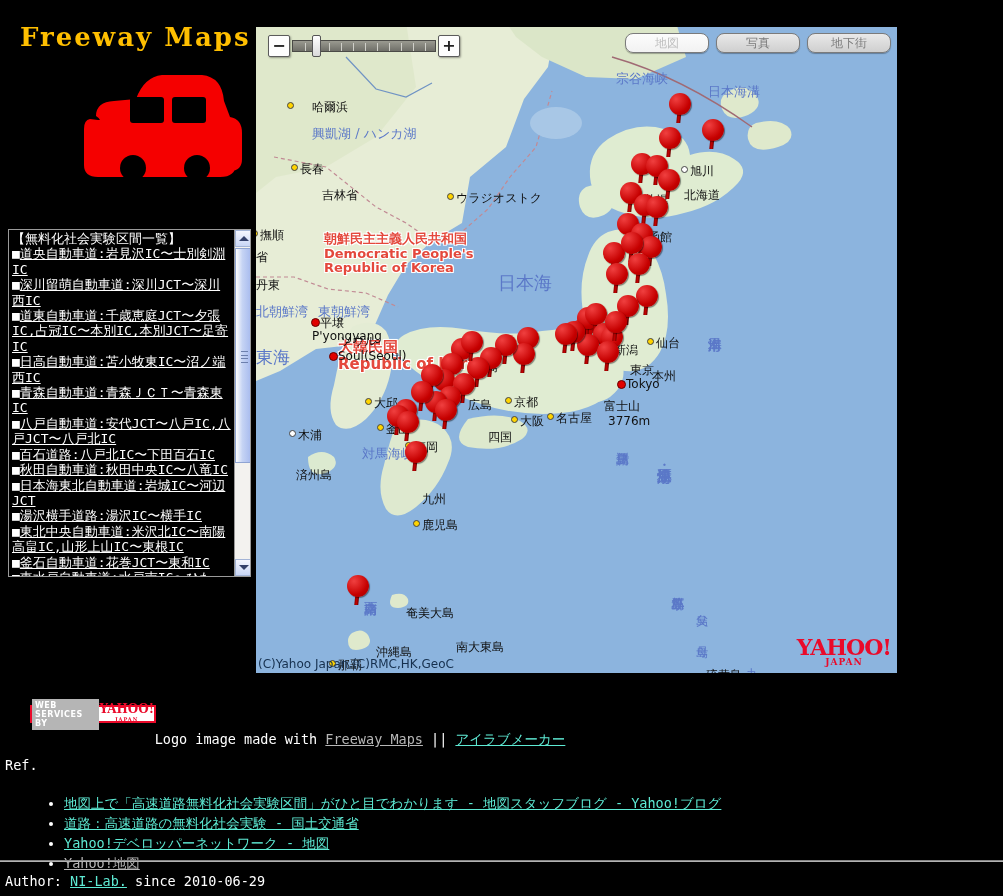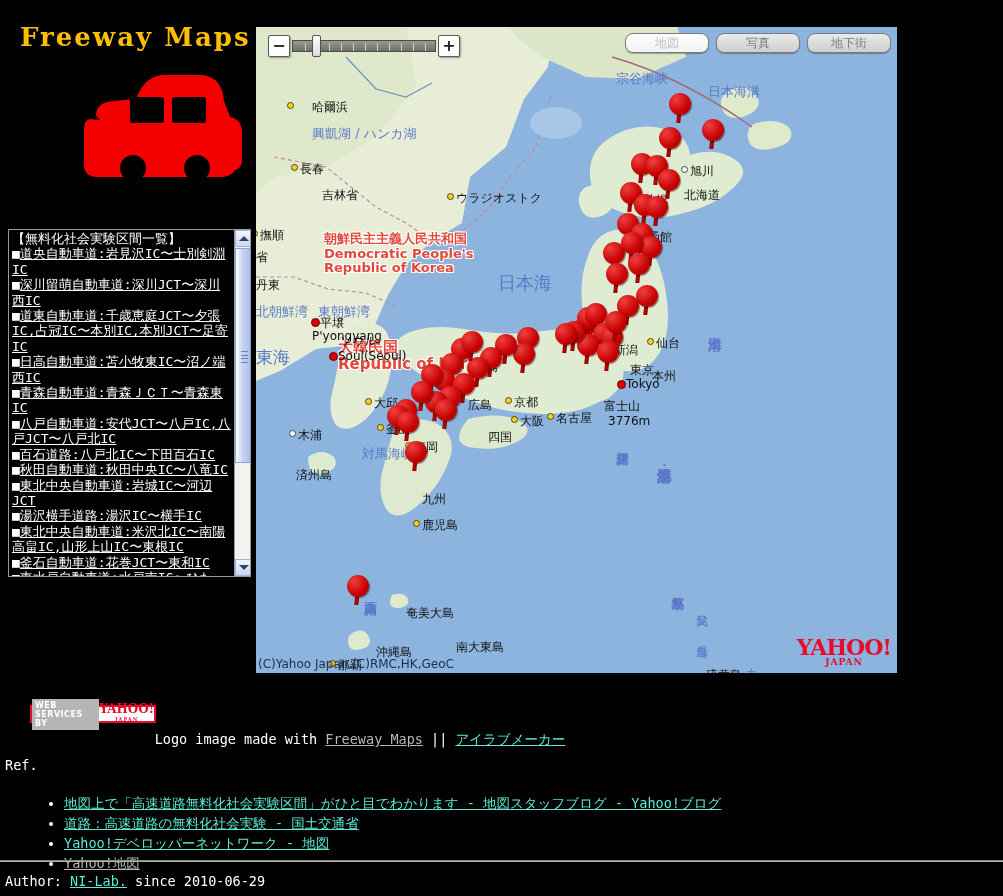--- a/index.html
+++ b/index.html
@@ -167,21 +167,21 @@
         <div id="list-head">【無料化社会実験区間一覧】</div>
         <div id="list-items">
             <div class="li"><span class="sq">■</span><a href="#">道央自動車道:岩見沢IC〜士別剣淵IC</a></div>
             <div class="li"><span class="sq">■</span><a href="#">深川留萌自動車道:深川JCT〜深川西IC</a></div>
             <div class="li"><span class="sq">■</span><a href="#">道東自動車道:千歳恵庭JCT〜夕張IC,占冠IC〜本別IC,本別JCT〜足寄IC</a></div>
             <div class="li"><span class="sq">■</span><a href="#">日高自動車道:苫小牧東IC〜沼ノ端西IC</a></div>
             <div class="li"><span class="sq">■</span><a href="#">青森自動車道:青森ＪＣＴ〜青森東IC</a></div>
             <div class="li"><span class="sq">■</span><a href="#">八戸自動車道:安代JCT〜八戸IC,八戸JCT〜八戸北IC</a></div>
             <div class="li"><span class="sq">■</span><a href="#">百石道路:八戸北IC〜下田百石IC</a></div>
             <div class="li"><span class="sq">■</span><a href="#">秋田自動車道:秋田中央IC〜八竜IC</a></div>
-            <div class="li"><span class="sq">■</span><a href="#">東北中央自動車道:岩城IC〜河辺JCT</a></div>
+            <div class="li"><span class="sq">■</span><a href="#">日本海東北自動車道:岩城IC〜河辺JCT</a></div>
             <div class="li"><span class="sq">■</span><a href="#">湯沢横手道路:湯沢IC〜横手IC</a></div>
             <div class="li"><span class="sq">■</span><a href="#">東北中央自動車道:米沢北IC〜南陽高畠IC,山形上山IC〜東根IC</a></div>
             <div class="li"><span class="sq">■</span><a href="#">釜石自動車道:花巻JCT〜東和IC</a></div>
             <div class="li"><span class="sq">■</span><a href="#">東水戸自動車道:水戸南IC〜ひた</a></div>
           </div>
       </div>
       <div id="sb">
         <div class="sb-btn" id="sb-up">
           <span class="sb-arrow"></span>
         </div>

